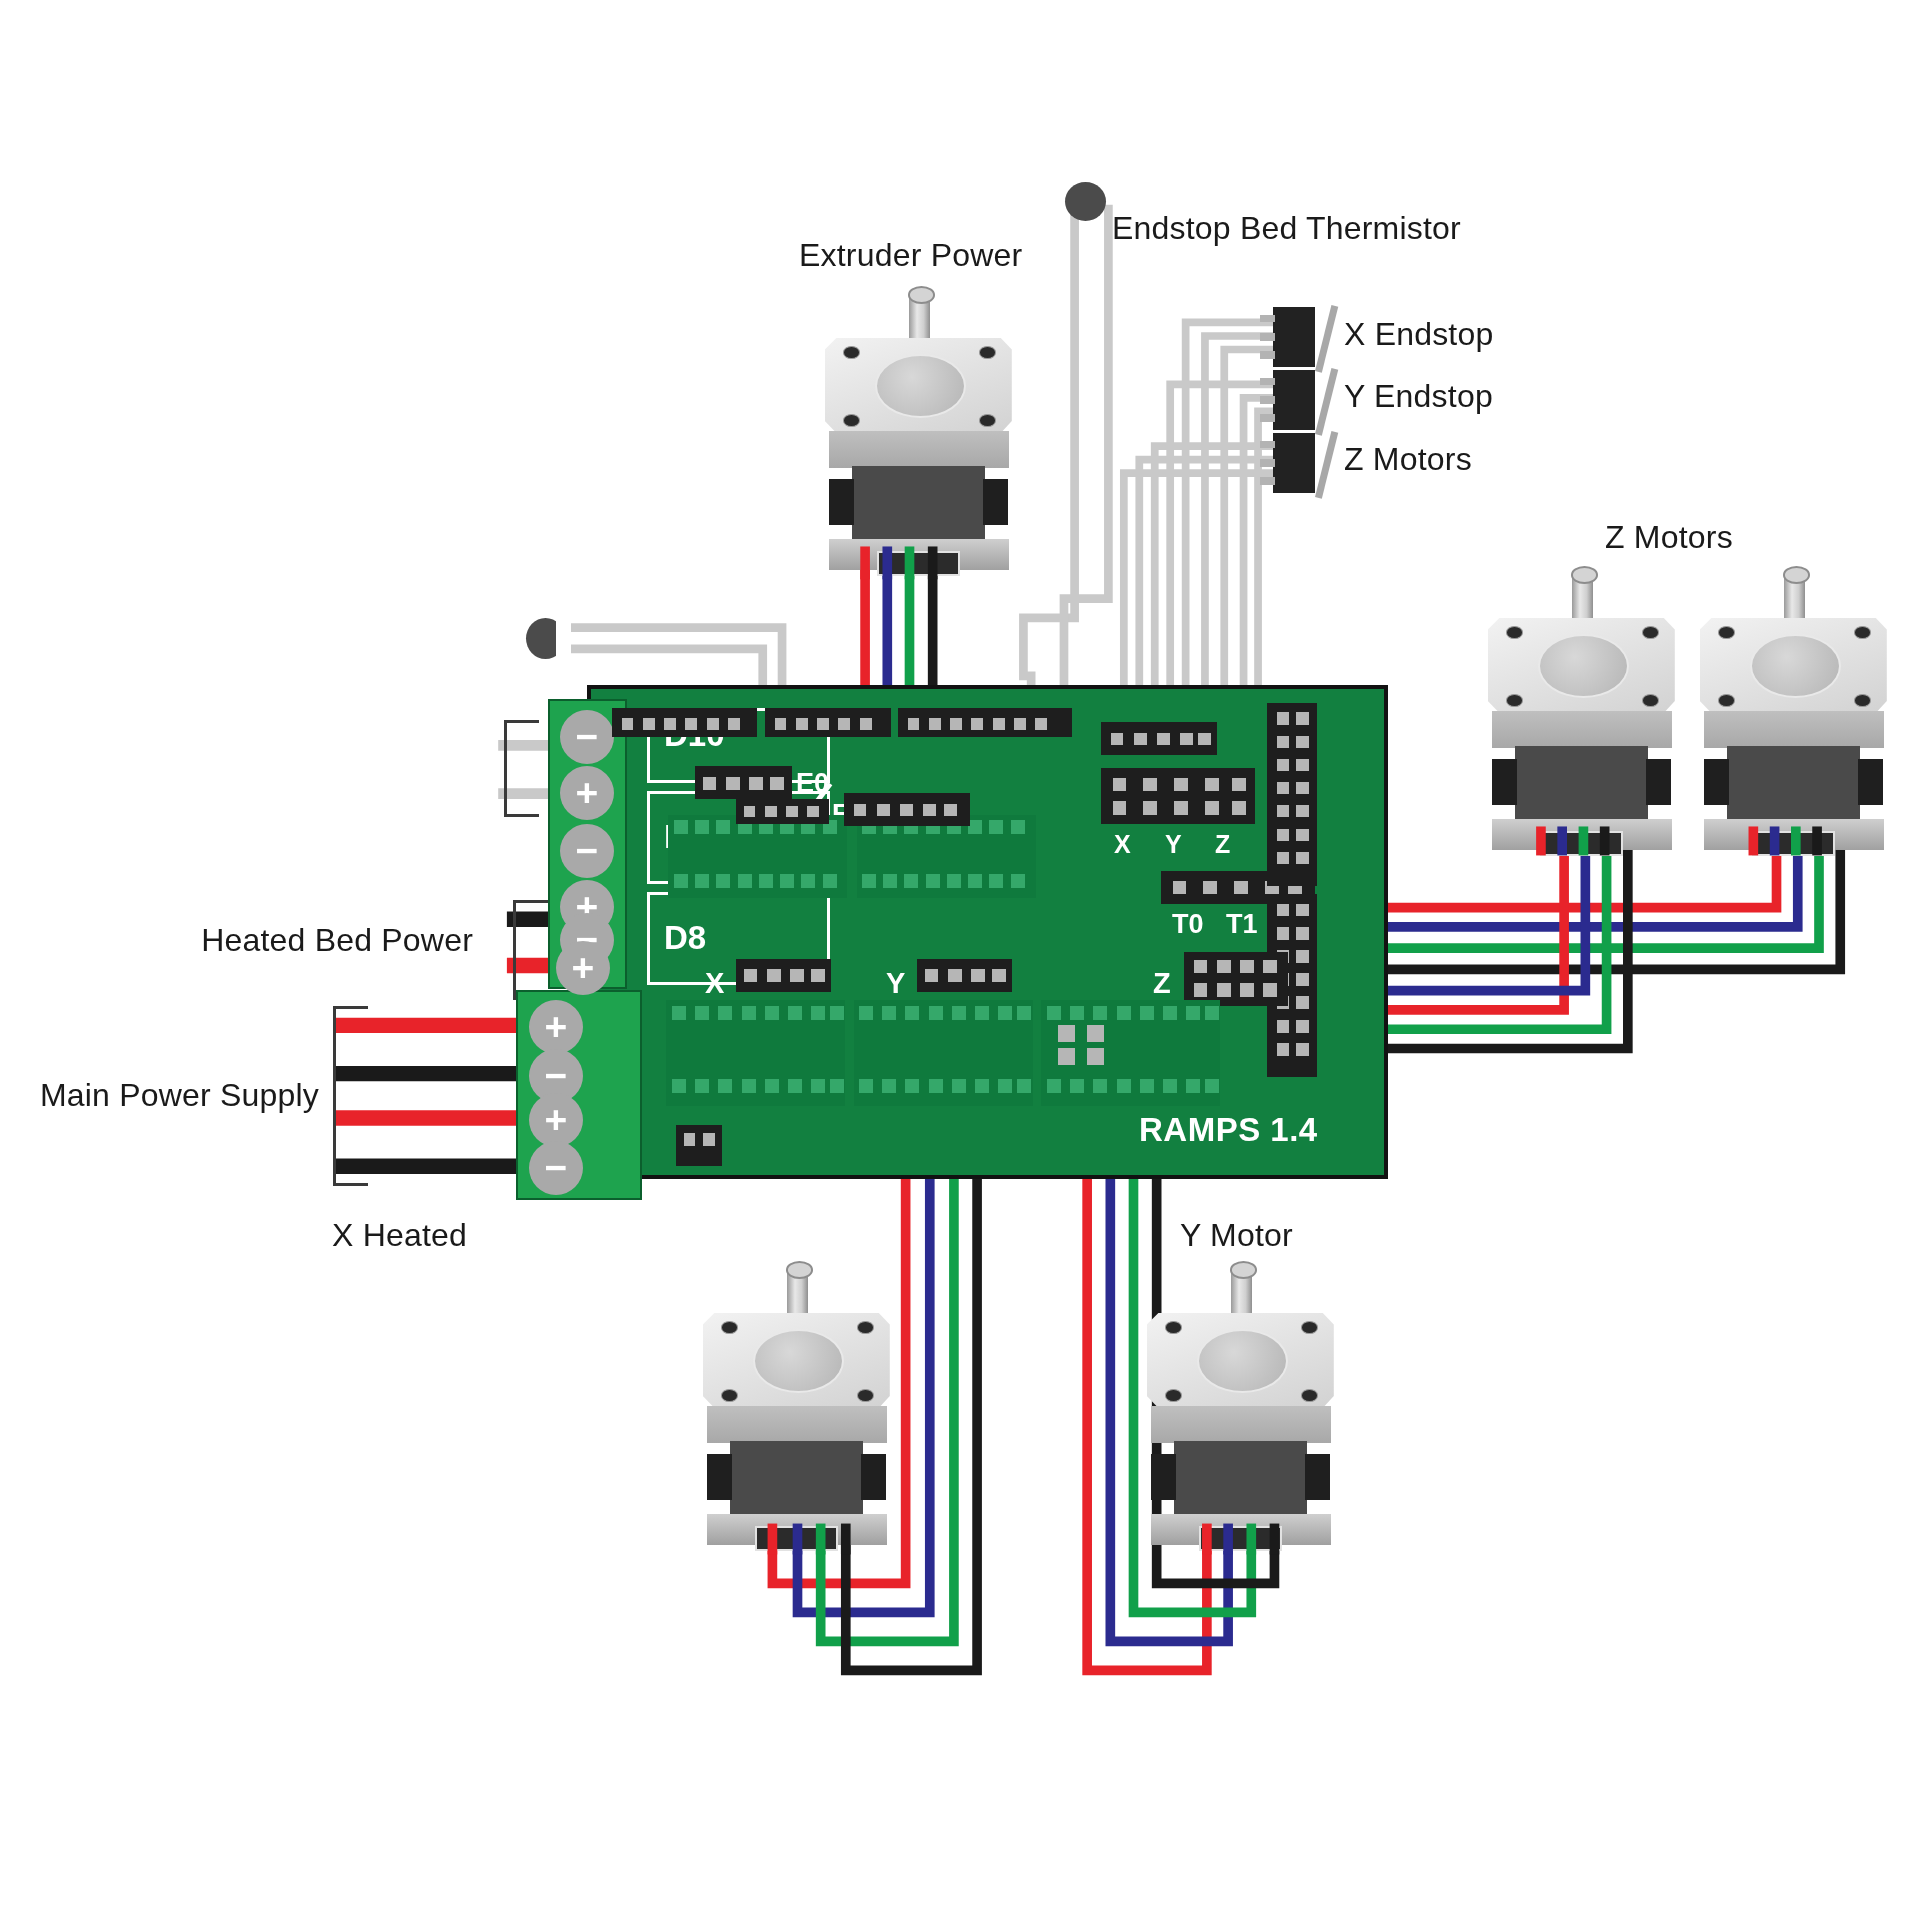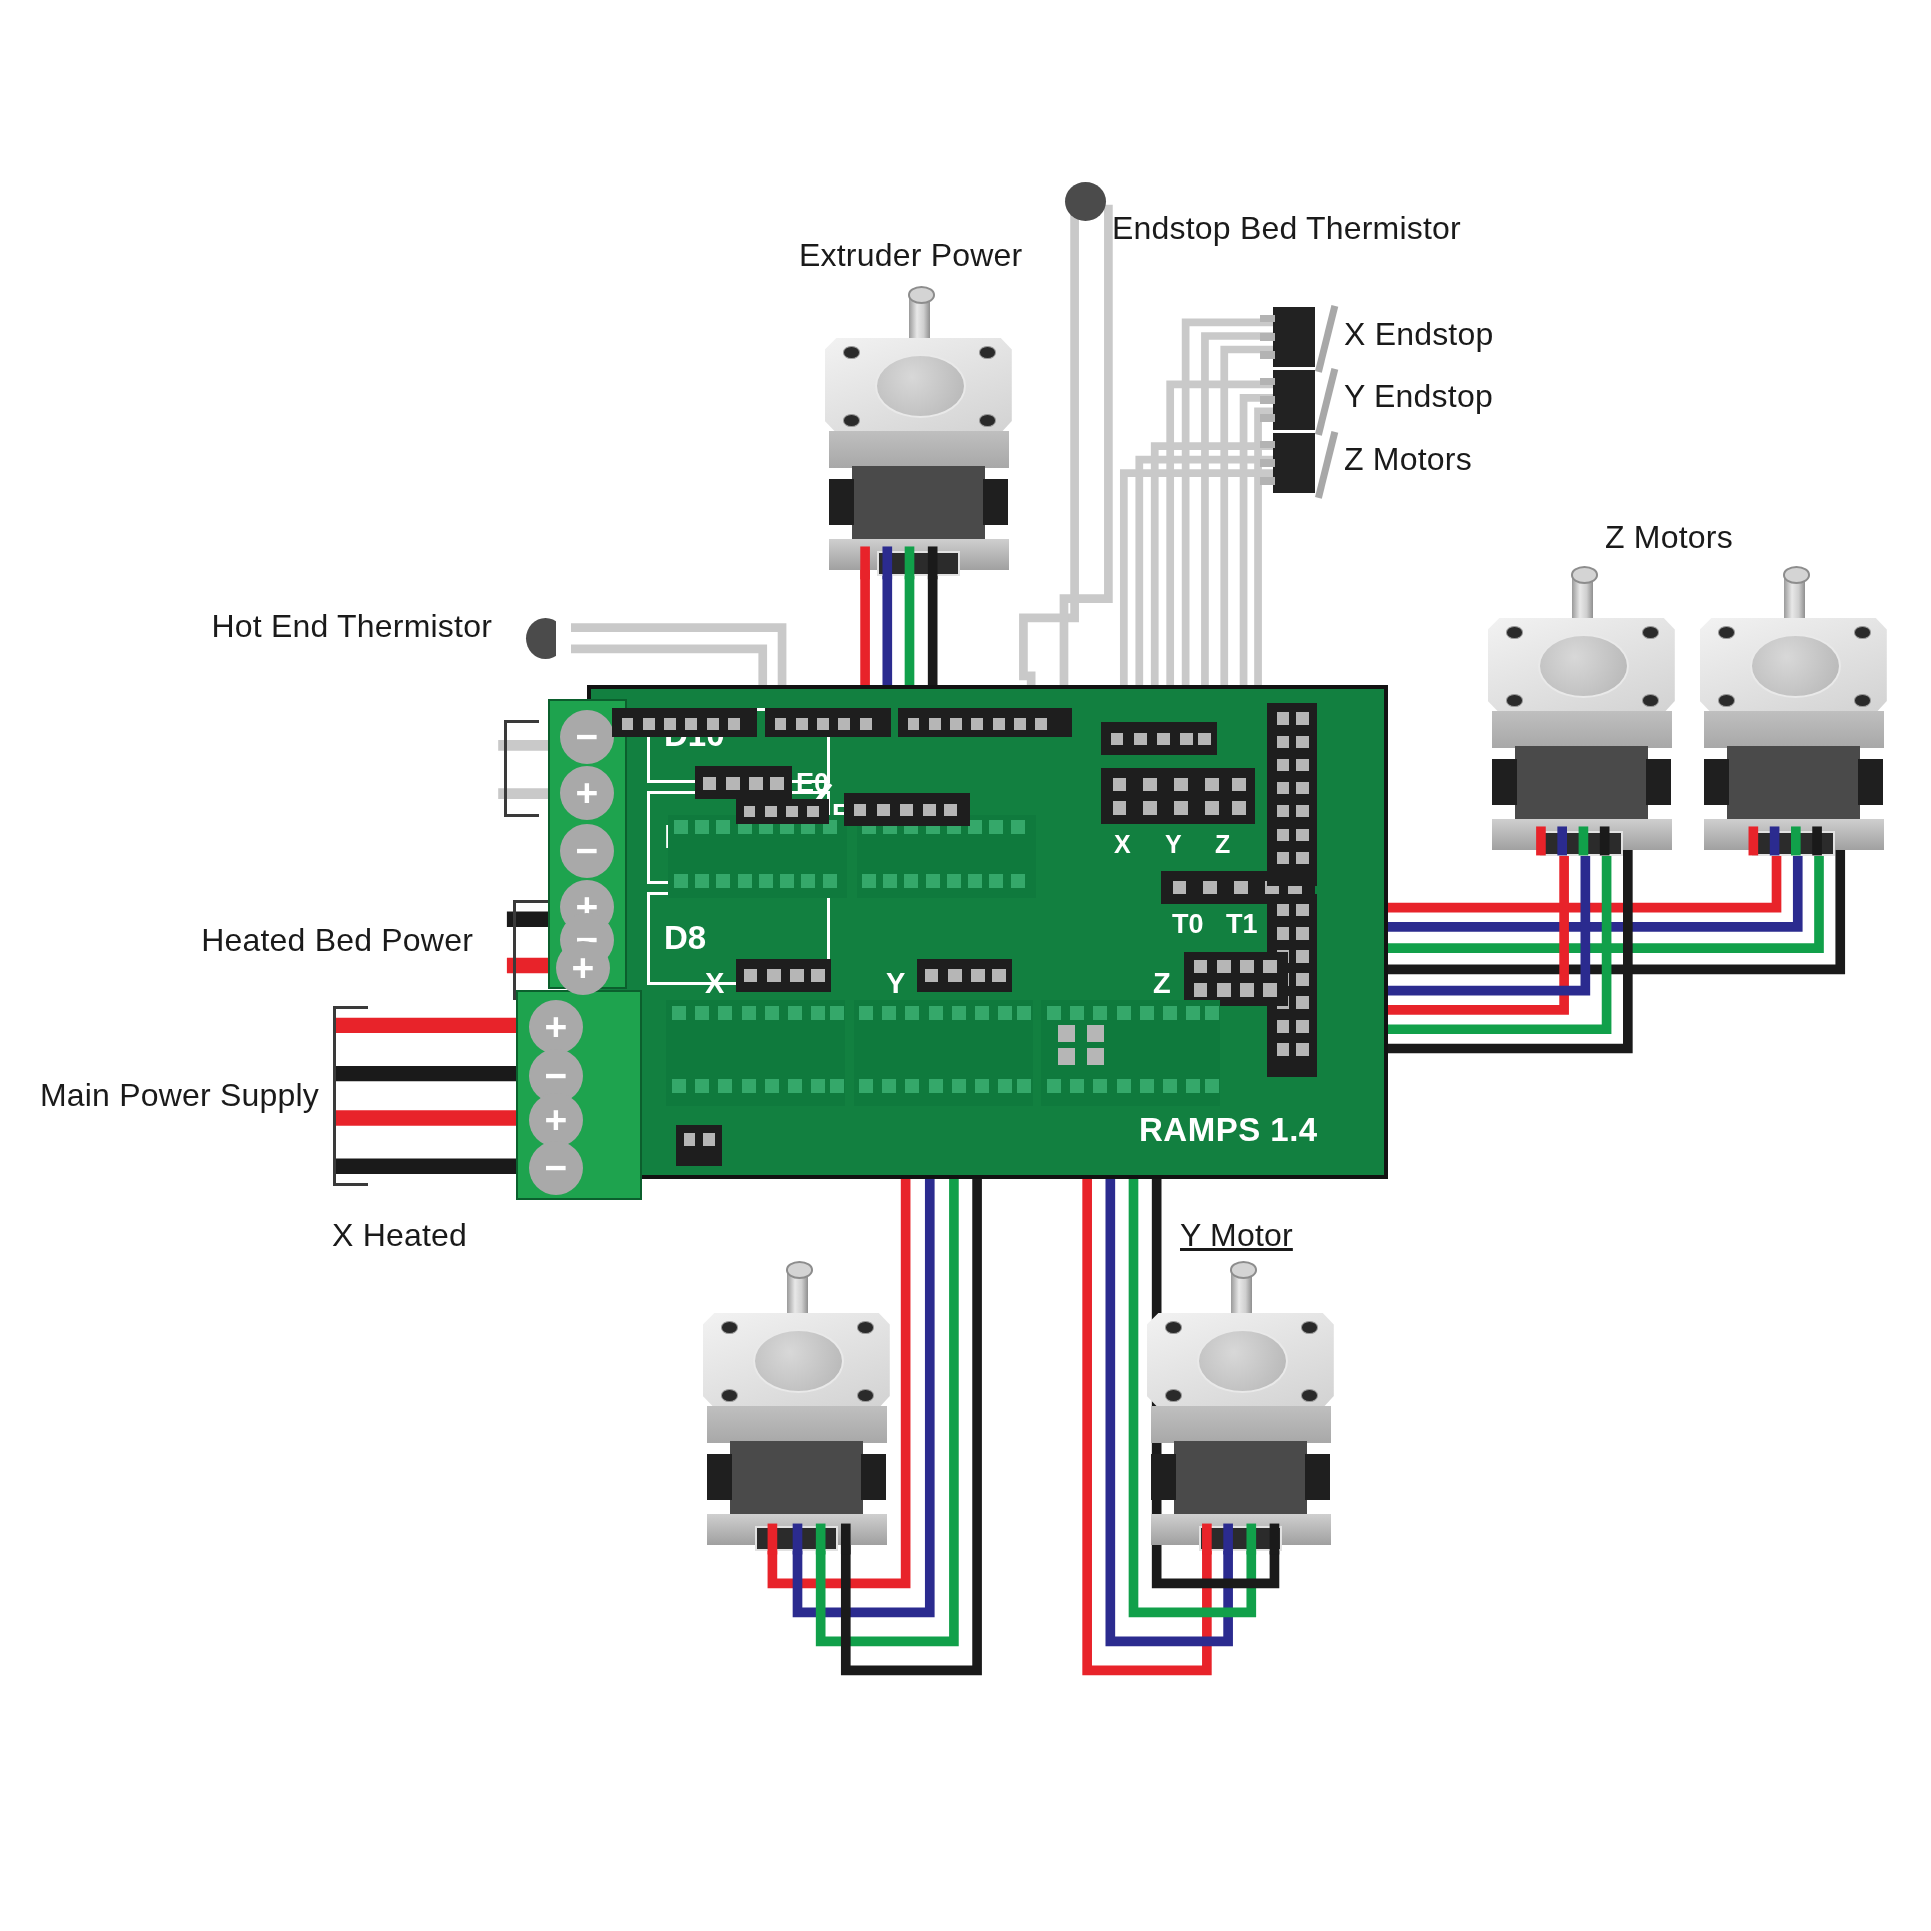--- a/index.html
+++ b/index.html
@@ -106,36 +106,35 @@
       <path d="M1326,985 L1326,982 L1884,982 L1884,880" stroke="#11a04a" stroke-width="10"></path>
       <path d="M1350,985 L1350,1004 L1906,1004 L1906,880" stroke="#1a1a1a" stroke-width="10"></path>
 
       <path d="M1278,1020 L1278,1046 L1620,1046 L1620,880" stroke="#e8232a" stroke-width="10"></path>
       <path d="M1302,1020 L1302,1026 L1642,1026 L1642,880" stroke="#2b2b8f" stroke-width="10"></path>
       <path d="M1326,1020 L1326,1066 L1664,1066 L1664,880" stroke="#11a04a" stroke-width="10"></path>
       <path d="M1350,1020 L1350,1086 L1686,1086 L1686,880" stroke="#1a1a1a" stroke-width="10"></path>
     </g>
   </svg>
 
-  <div class="lbl r" style="left:0;top:608px;width:492px;">Hot End Thermistor</div>
   <div class="lbl r" style="left:0;top:922px;width:473px;">Heated Bed Power</div>
   <div class="lbl r" style="left:0;top:1077px;width:319px;">Main Power Supply</div>
 
   <div class="brk" style="left:504px;top:720px;width:35px;height:97px;"></div>
   <div class="brk" style="left:513px;top:900px;width:35px;height:100px;"></div>
   <div class="brk" style="left:333px;top:1006px;width:35px;height:180px;"></div>
 
   <div class="th-bead" style="left:526px;top:618px;width:39px;height:41px;"></div>
   <div style="position:absolute;left:556px;top:617px;width:15.4px;height:42px;background:#fff;border-radius:2.9px;"></div>
 
   <div class="lbl" style="left:799px;top:237px;">Extruder Power</div>
   <div class="lbl" style="left:1112px;top:210px;">Endstop Bed Thermistor</div>
   <div class="lbl" style="left:1605px;top:519px;">Z Motors</div>
   <div class="lbl" style="left:332px;top:1217px;">X Heated</div>
-  <div class="lbl" style="left:1180px;top:1217px;text-decoration:underline;">Y Motor</div>
+  <div class="lbl" style="left:1180px;top:1217px;">Y Motor</div>
 
   <div class="th-bead" style="left:1065px;top:182px;width:41px;height:39px;"></div>
 
   <div style="position:absolute;left:1273px;top:307px;">
     <div class="es-body" style="left:0;top:0;width:42px;height:60px;"></div>
     <div class="es-lever" style="left:42px;top:-3.9px;width:6.8px;height:68px;transform:rotate(14deg);"></div>
     <div class="es-pin" style="left:-13.5px;top:7.7px;width:15.4px;height:7.7px;"></div>
     <div class="es-pin" style="left:-13.5px;top:26px;width:15.4px;height:7.7px;"></div>
     <div class="es-pin" style="left:-13.5px;top:44px;width:15.4px;height:7.7px;"></div>
   </div>

